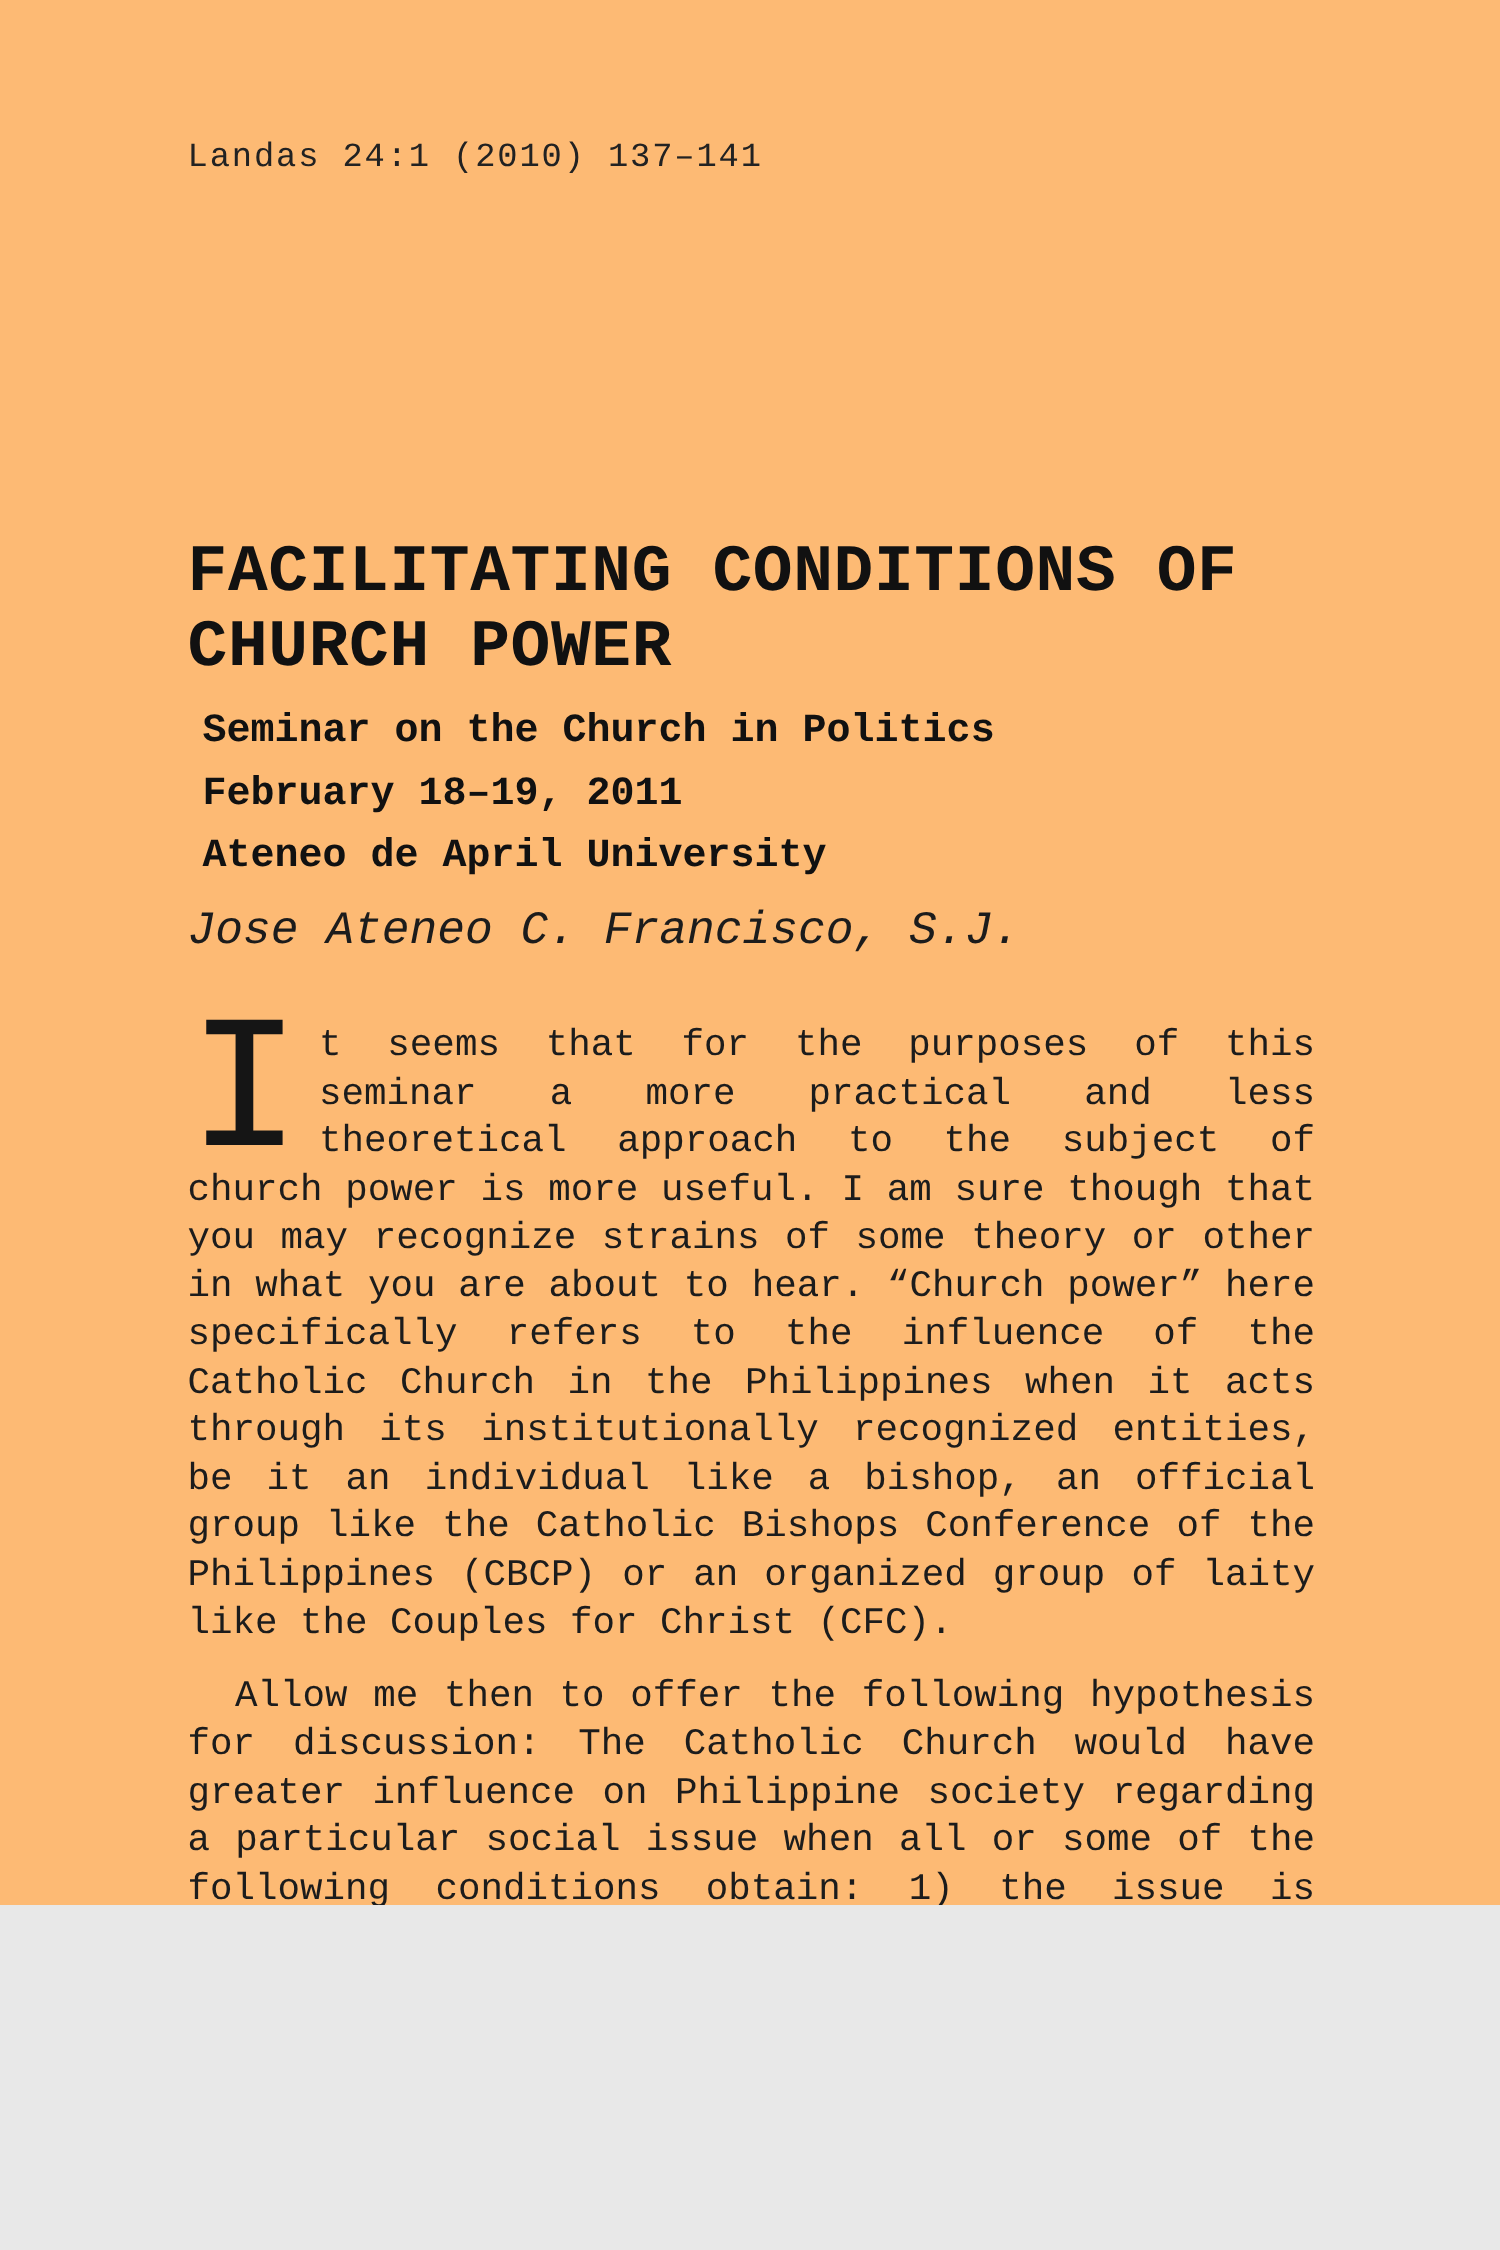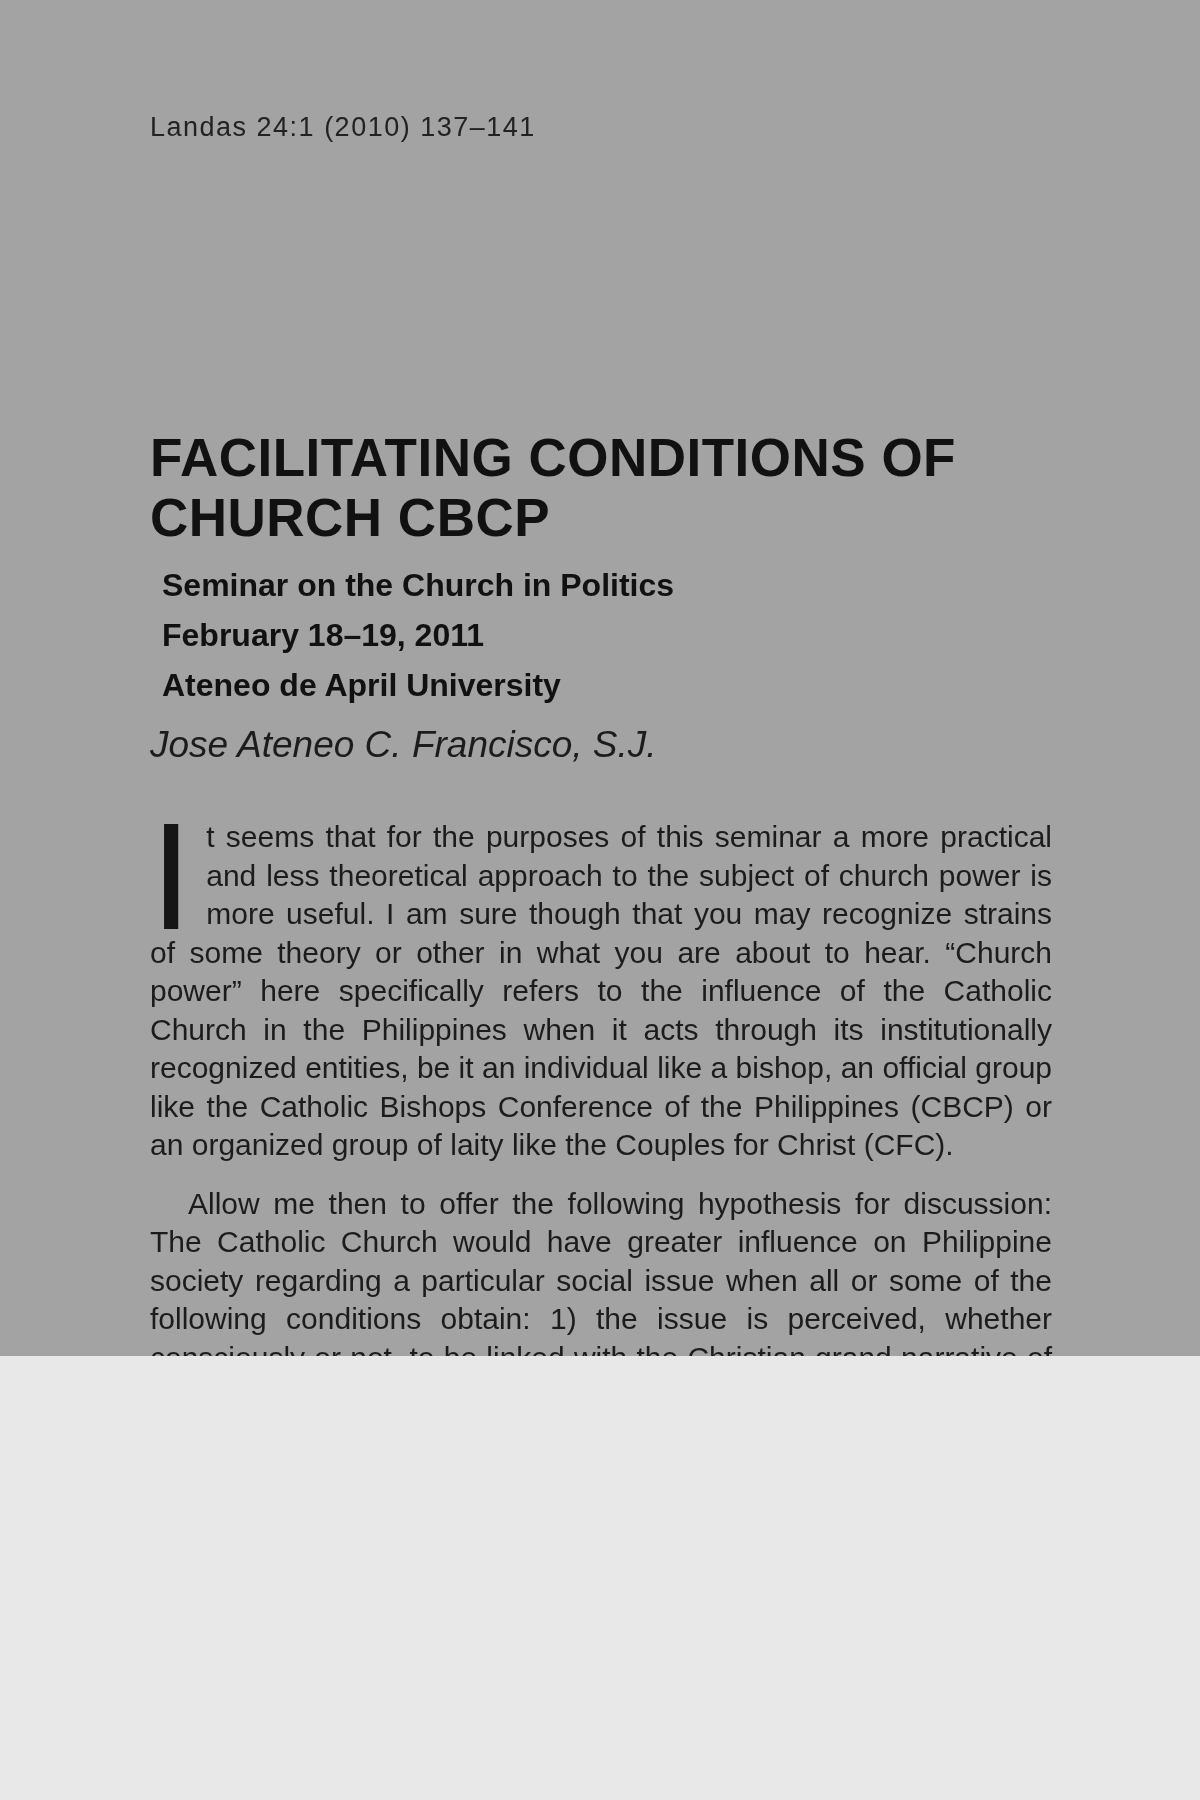--- a/index.html
+++ b/index.html
@@ -3,25 +3,25 @@
 <meta charset="utf-8">
 <style>
   html, body {
     margin: 0;
     padding: 0;
     background: #e8e8e8;
   }
   .page {
     position: relative;
     width: 1200px;
-    height: 1356px;
+    height: 1524px;
     margin: 0 auto;
-    background: #a3a3a3;
+    background: #fdba74;
     color: #1c1c1c;
-    font-family: Liberation Sans, sans-serif;
+    font-family: Liberation Mono, monospace;
     overflow: hidden;
   }
   .running-head {
     position: absolute;
     left: 150px;
     top: 112px;
     font-size: 27px;
     letter-spacing: 1.5px;
     color: #222222;
   }
@@ -87,21 +87,21 @@
 <body>
 
 <div class="page">
 
   <div class="running-head">Landas 24:1 (2010) 137–141</div>
 
   <div class="content">
 
     <h1 class="article-title">
       <span class="title-line">FACILITATING CONDITIONS OF</span>
-      <span class="title-line">CHURCH CBCP</span>
+      <span class="title-line">CHURCH POWER</span>
     </h1>
 
     <div class="subtitle">
       <div>Seminar on the Church in Politics</div>
       <div>February 18–19, 2011</div>
       <div>Ateneo de April University</div>
     </div>
 
     <div class="author">Jose Ateneo C. Francisco, S.J.</div>
 

